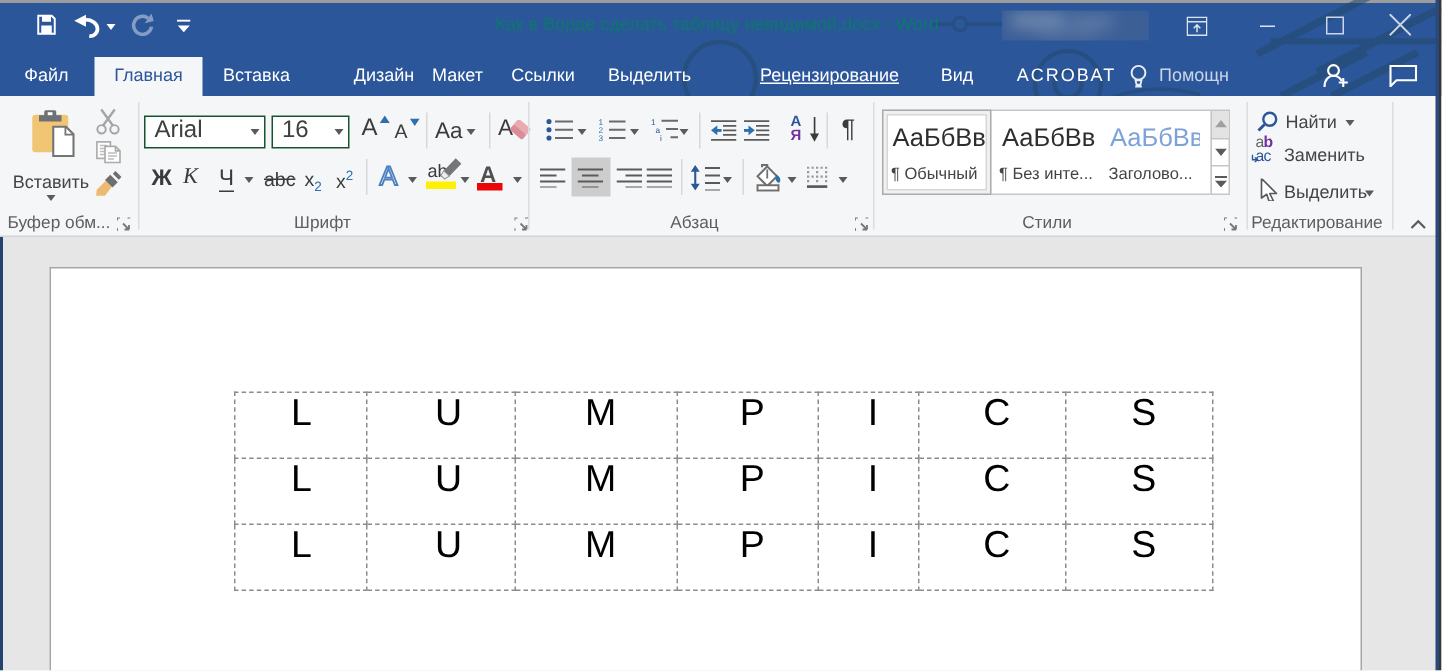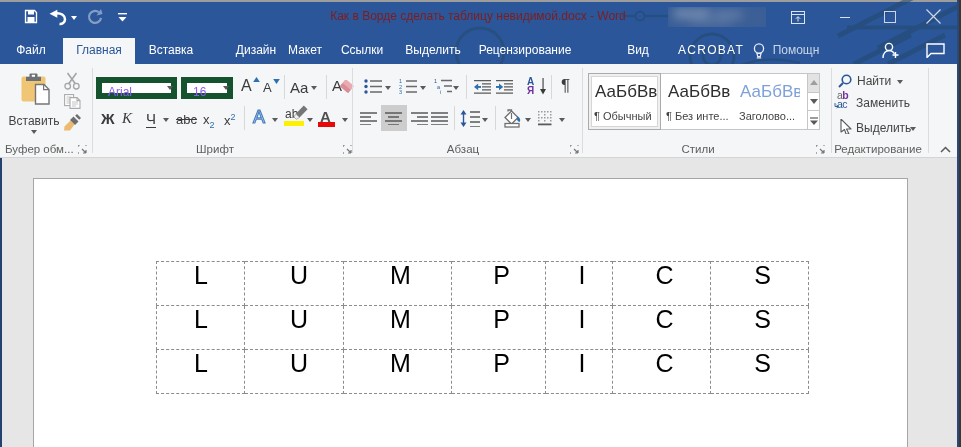--- a/index.html
+++ b/index.html
@@ -3,34 +3,34 @@
 <meta charset="utf-8">
 <style>
 * { margin:0; padding:0; box-sizing:border-box; }
 html,body { width:961px; height:447px; overflow:hidden; }
 #app { position:relative; width:961px; height:447px; font-family:"Liberation Sans",sans-serif; background:#e6e6e6; }
 .abs { position:absolute; }
 
 
 #titlebar { position:absolute; left:0; top:0; width:961px; height:38px; background:#2b579a; border-top:2px solid #9d9d9d; }
 #tabrow { position:absolute; left:0; top:38px; width:961px; height:26px; background:#2b579a; }
-#title-text { position:absolute; top:9px; left:0; width:956px; text-align:center; font-size:12px; color:#7f1d1d; }
+#title-text { position:absolute; top:9px; left:0; width:956px; text-align:center; font-size:12px; color:#0f766e; }
 
 
 .tab { position:absolute; top:38px; height:26px; line-height:25px; color:#fff; font-size:12px; text-align:center; }
 #tab-active { position:absolute; top:38px; height:26px; background:#f5f6f7; color:#2b579a; font-size:12px; text-align:center; line-height:25px; }
 
 
 #ribbon { position:absolute; left:0; top:64px; width:961px; height:94px; background:#f5f6f7; border-bottom:1px solid #d4d4d4; }
 .vsep { position:absolute; top:68px; width:1px; height:85px; background:#dcdcde; }
 .isep { position:absolute; width:1px; height:24px; background:#d8d8d8; }
 .glabel { position:absolute; top:143px; height:14px; font-size:11.5px; color:#5e5e5e; text-align:center; white-space:nowrap; }
 .launcher { position:absolute; top:145px; width:9px; height:9px; }
 .caret { position:absolute; width:0; height:0; border-left:3.5px solid transparent; border-right:3.5px solid transparent; border-top:4px solid #5a5a5a; }
-.combo { position:absolute; background:#fff; border:6px solid #14532d; font-size:12px; color:#8b5cf6; }
+.combo { position:absolute; background:#fff; border:1px solid #14532d; font-size:16px; color:#404040; }
 .ribtxt { font-size:12px; color:#444; white-space:nowrap; }
 
 
 #doc { position:absolute; left:0; top:158px; width:961px; height:289px; background:#e6e6e6; }
 #edge-l { position:absolute; left:0; top:158px; width:2px; height:289px; background:#24426f; }
 #edge-r { position:absolute; left:957px; top:0px; width:4px; height:447px; background:linear-gradient(to right,#27497e 0 60%,#3a3733 60% 100%); }
 #page { position:absolute; left:33px; top:178px; width:875px; height:269px; background:#fff; border:1px solid #a6a6a6; border-bottom:none; }
 #wtable { position:absolute; left:156px; top:261px; border-collapse:collapse; table-layout:fixed; }
 #wtable td { border:1px dashed #8c8c8c; height:44px; vertical-align:top; text-align:center; font-size:25px; color:#000; padding:1px 0 0 6px; line-height:25px; }
 #wtable td:nth-child(1) { padding-left:1px; }
@@ -111,21 +111,21 @@
     <path d="M1 1 h17 v9.5 h-13 l-4 4 z" fill="none" stroke="#fff" stroke-width="1.4"></path>
   </svg>
 
   <div id="tab-active" style="left:63px; width:72px;">Главная</div>
   <div class="tab" style="left:8px;  width:46px;">Файл</div>
   <div class="tab" style="left:141px; width:60px;">Вставка</div>
   <div class="tab" style="left:228px; width:56px;">Дизайн</div>
   <div class="tab" style="left:282px; width:46px;">Макет</div>
   <div class="tab" style="left:336px; width:52px;">Ссылки</div>
   <div class="tab" style="left:400px; width:66px;">Выделить</div>
-  <div class="tab" style="left:470px; width:110px;">Рецензирование</div>
+  <div class="tab" style="left:498px; width:110px;text-decoration:underline;">Рецензирование</div>
   <div class="tab" style="left:618px; width:40px;">Вид</div>
   <div class="tab" style="left:668px; width:86px; letter-spacing:1.3px;">ACROBAT</div>
   <div class="tab" style="left:770px; width:52px; color:#c9d5e8;">Помощн</div>
 
   <div id="ribbon"></div>
 
   <svg class="abs" style="left:21px;top:73px;" width="29" height="32" viewBox="0 0 29 32">
     <rect x="0.5" y="3.5" width="24" height="25" rx="2" fill="#f0c674"></rect>
     <rect x="8.5" y="0.5" width="8" height="5" rx="1" fill="#6d7076"></rect>
     <rect x="10.8" y="1.8" width="3.2" height="2.6" fill="#fff"></rect>

